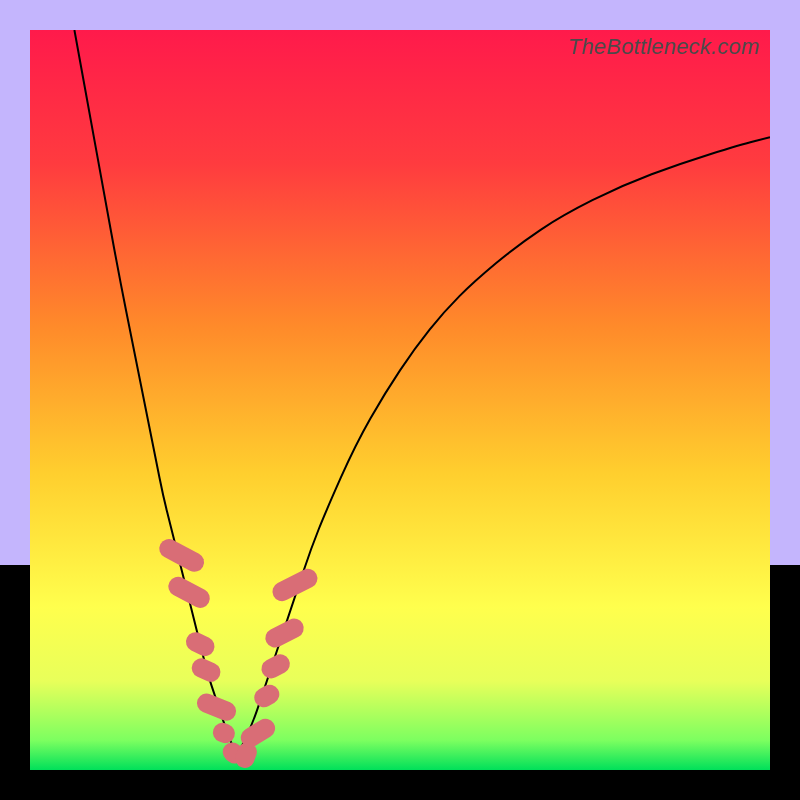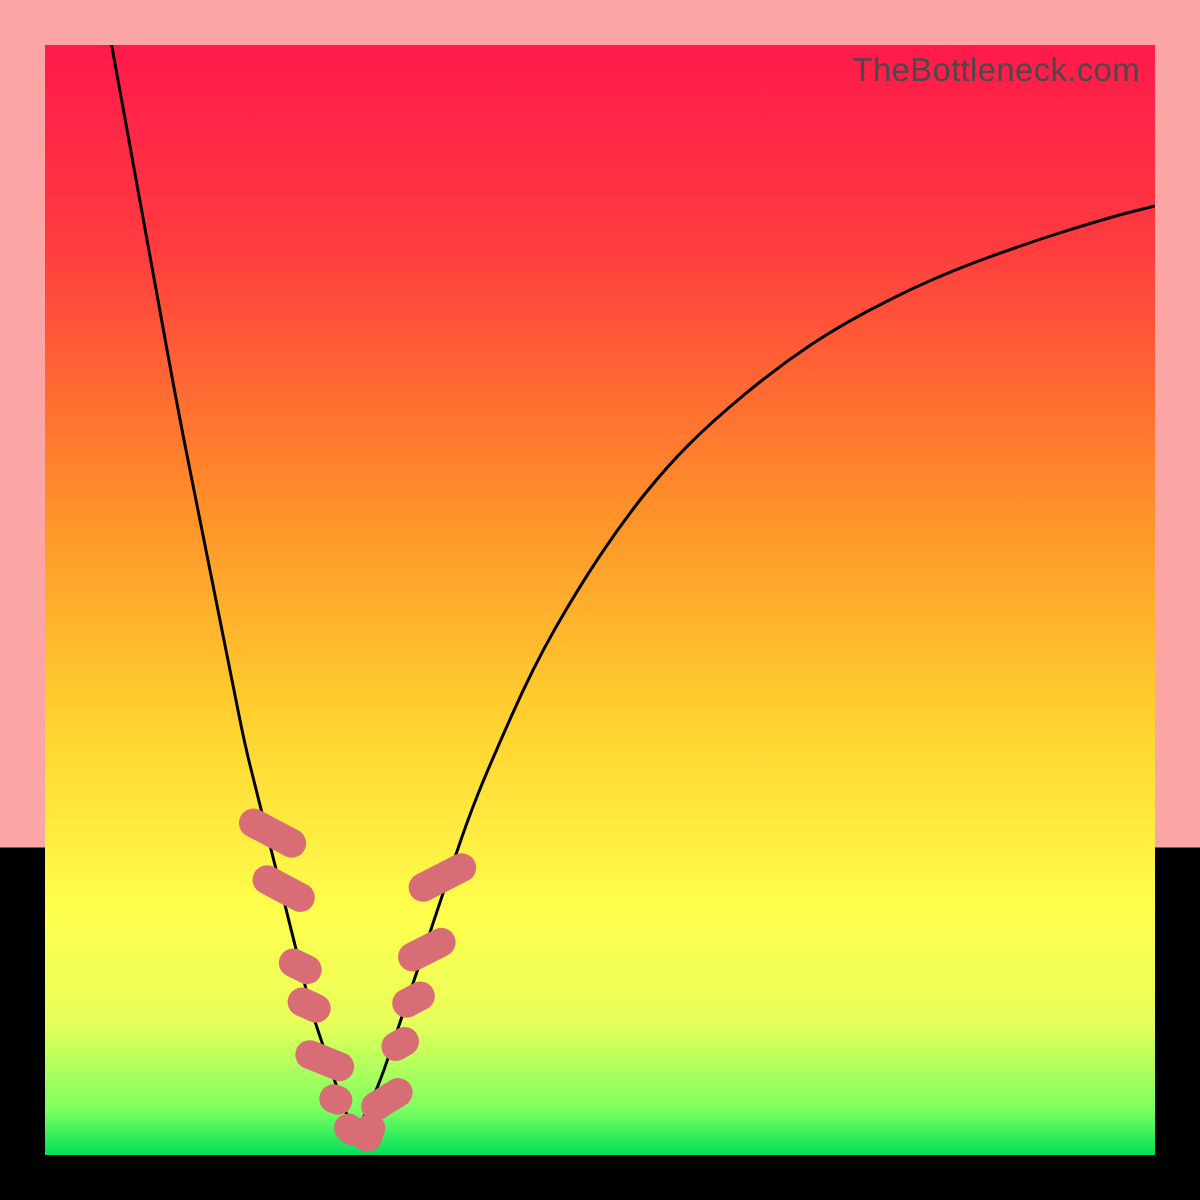--- a/index.html
+++ b/index.html
@@ -8,21 +8,22 @@
     width: 800px;
     height: 800px;
     overflow: hidden;
     background: #000;
     font-family: Arial, Helvetica, sans-serif;
   }
   .outer {
     position: relative;
     width: 800px;
     height: 565px;
-    background: #fca5a5;
+    background: #c4b5fd;
+    font-style: italic;
   }
   .plot-area {
     position: absolute;
     left: 30px;
     top: 30px;
     width: 740px;
     height: 740px;
     overflow: hidden;
   }
   .gradient-bg {

